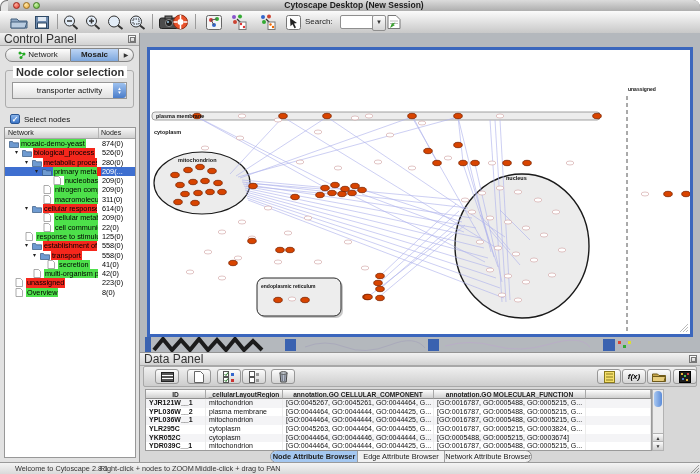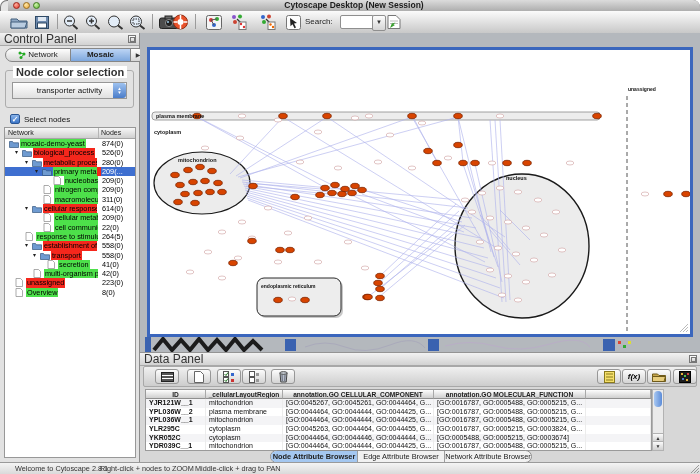--- a/index.html
+++ b/index.html
@@ -21,21 +21,21 @@
   .searchbox{position:absolute;left:340px;top:4px;width:28px;height:12px;border:1px solid #8f8f8f;border-radius:2px;background:#fff;font-size:8px;padding:0 2px;font-family:"Liberation Sans",sans-serif;}
   .searchdd{position:absolute;left:372px;top:4px;width:12px;height:14px;border:1px solid #8f8f8f;border-radius:2px;background:linear-gradient(#fdfdfd,#d5d5d5);font-size:6px;text-align:center;line-height:13px;color:#333;}
   
   .cp{position:absolute;left:0;top:33px;width:140px;height:429px;background:#e2e2e2;border-right:1px solid #8c8c8c;box-sizing:border-box;}
   .panelhead{height:12px;background:linear-gradient(#f2f2f2,#d2d2d2);border-bottom:1px solid #a8a8a8;font-size:12px;color:#333;line-height:12px;padding-left:4px;position:relative;}
   .floatico{position:absolute;right:3px;top:2px;width:8px;height:8px;border:1px solid #777;box-sizing:border-box;background:linear-gradient(#fff,#ccc);}
   .floatico:before{content:"";position:absolute;left:1px;top:1px;width:3px;height:3px;border:1px solid #777;}
   .cptabs{position:absolute;left:5px;top:15px;height:14px;display:flex;}
   .cptab{box-sizing:border-box;border:1px solid #868686;font-size:8px;line-height:12px;text-align:center;background:linear-gradient(#fefefe,#d6d6d6);color:#222;display:flex;align-items:center;justify-content:center;gap:2px;}
   .cptab-net{width:66px;border-radius:7px 0 0 7px;}
-  .cptab-mos{width:60px;border-left:none;background:linear-gradient(#bdd5f5,#7da7dd);font-weight:bold;}
+  .cptab-mos{width:48px;border-left:none;background:linear-gradient(#bdd5f5,#7da7dd);font-weight:bold;}
   .cptab-more{width:15px;border-left:none;border-radius:0 7px 7px 0;font-size:6px;color:#333;}
   .gb{position:absolute;left:5px;top:37px;width:129px;height:38px;border:1px solid #adadad;border-radius:3px;box-sizing:border-box;}
   .gblabel{position:absolute;left:7px;top:-5px;background:#ffffff;padding:0 3px;font-size:11px;font-weight:bold;color:#333;}
   .dd{position:absolute;left:6px;right:6px;top:11px;height:17px;background:linear-gradient(#ffffff,#e0e0e0);border:1px solid #979797;border-radius:0;font-size:8px;line-height:15px;text-align:center;color:#111;box-sizing:border-box;}
   .ddbtn{position:absolute;right:0;top:0;bottom:0;width:13px;border-radius:0 3px 3px 0;background:linear-gradient(#9ec2f0,#4a7cc9);display:flex;flex-direction:column;align-items:center;justify-content:center;color:#fff;font-size:4.5px;line-height:4px;}
   .cbrow{position:absolute;left:10px;top:81px;display:flex;align-items:center;gap:4px;}
   .cbbox{width:10px;height:10px;border-radius:2px;background:linear-gradient(#8ab4ea,#3a74c6);border:1px solid #2a5694;box-sizing:border-box;color:#fff;font-size:8px;line-height:9px;text-align:center;font-weight:bold;}
   .cblbl{font-size:8px;color:#111;}
   .tree{position:absolute;left:4px;right:3px;top:94px;bottom:4px;background:#fff;border:1px solid #989898;overflow:hidden;}
   .tree-head{display:flex;height:10px;background:linear-gradient(#f7f7f7,#cfcfcf);border-bottom:1px solid #a5a5a5;font-size:7px;color:#222;}
@@ -282,21 +282,21 @@
                 <path d="M0.5 2.5 h3 l1 1.3 h5 v4.7 h-9 z" fill="#6f9bd1" stroke="#33567f" stroke-width="0.7"></path>
               </svg></span><span class="tlabel bg-red" style="max-width: 52px;">cellular response</span><span class="tcount">614(0)</span></div>
           <div class="trow"><span style="display: inline-block; width: 38px; height: 1px;"></span><span class="ticon"><svg width="8" height="9">
                 <path d="M1 0.5 h4.5 l2 2 v6 h-6.5 z" fill="#fff" stroke="#888" stroke-width="0.7"></path>
               </svg></span><span class="tlabel bg-green" style="max-width: 42px;">cellular metabo</span><span class="tcount">209(0)</span></div>
           <div class="trow"><span style="display: inline-block; width: 38px; height: 1px;"></span><span class="ticon"><svg width="8" height="9">
                 <path d="M1 0.5 h4.5 l2 2 v6 h-6.5 z" fill="#fff" stroke="#888" stroke-width="0.7"></path>
               </svg></span><span class="tlabel bg-green" style="max-width: 42px;">cell communicat</span><span class="tcount">22(0)</span></div>
           <div class="trow"><span style="display: inline-block; width: 20px; height: 1px;"></span><span class="ticon"><svg width="8" height="9">
                 <path d="M1 0.5 h4.5 l2 2 v6 h-6.5 z" fill="#fff" stroke="#888" stroke-width="0.7"></path>
-              </svg></span><span class="tlabel bg-green" style="max-width: 60px;">response to stimulu</span><span class="tcount">264(5)</span></div>
+              </svg></span><span class="tlabel bg-green" style="max-width: 60px;">response to stimulu</span><span class="tcount">125(0)</span></div>
           <div class="trow"><span style="display: inline-block; width: 20px; height: 1px;"></span><span class="tri">▾</span><span class="ticon"><svg width="10" height="9">
                 <path d="M0.5 2.5 h3 l1 1.3 h5 v4.7 h-9 z" fill="#6f9bd1" stroke="#33567f" stroke-width="0.7"></path>
               </svg></span><span class="tlabel bg-red" style="max-width: 52px;">establishment of lo</span><span class="tcount">558(0)</span></div>
           <div class="trow"><span style="display: inline-block; width: 28px; height: 1px;"></span><span class="tri">▾</span><span class="ticon"><svg width="10" height="9">
                 <path d="M0.5 2.5 h3 l1 1.3 h5 v4.7 h-9 z" fill="#6f9bd1" stroke="#33567f" stroke-width="0.7"></path>
               </svg></span><span class="tlabel bg-red" style="max-width: 44px;">transport</span><span class="tcount">558(0)</span></div>
           <div class="trow"><span style="display: inline-block; width: 42px; height: 1px;"></span><span class="ticon"><svg width="8" height="9">
                 <path d="M1 0.5 h4.5 l2 2 v6 h-6.5 z" fill="#fff" stroke="#888" stroke-width="0.7"></path>
               </svg></span><span class="tlabel bg-green" style="max-width: 38px;">secretion</span><span class="tcount">41(0)</span></div>
           <div class="trow"><span style="display: inline-block; width: 28px; height: 1px;"></span><span class="ticon"><svg width="8" height="9">

